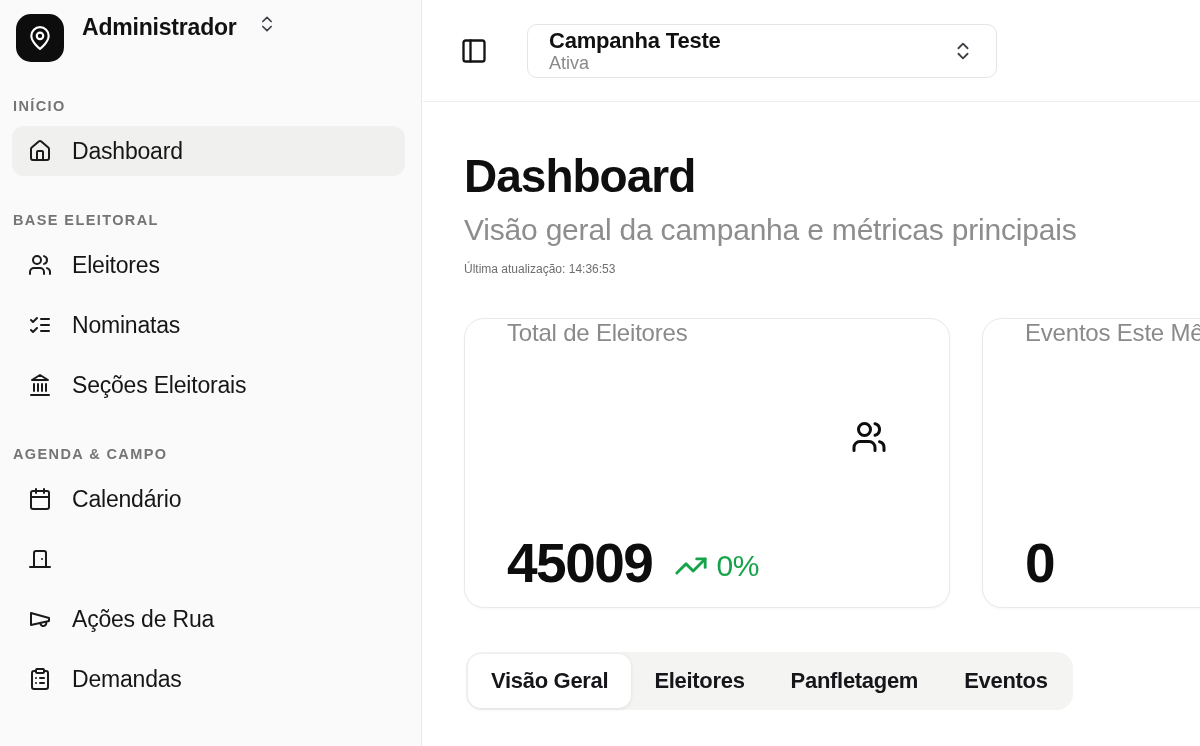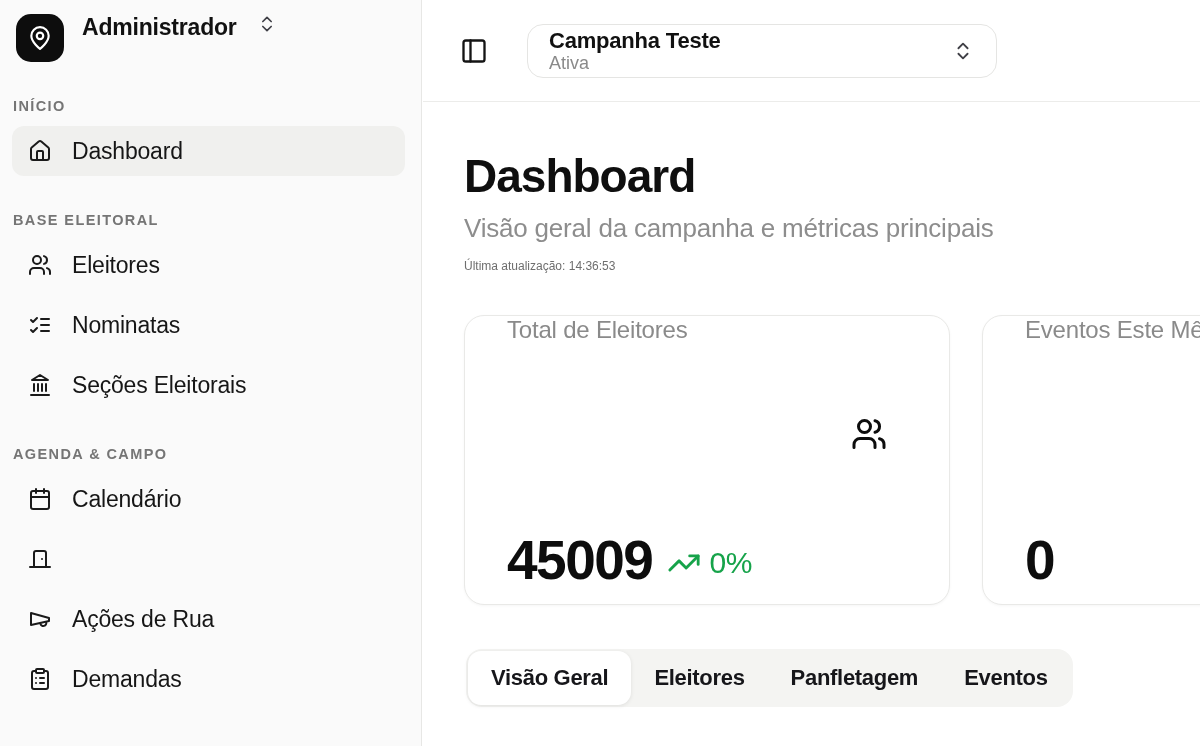--- a/index.html
+++ b/index.html
@@ -51,50 +51,50 @@
 
   
   .main { position: absolute; left: 423px; top: 0; right: 0; bottom: 0; background: #ffffff; }
   .topbar {
     height: 102px; border-bottom: 1px solid #ececea;
     display: flex; align-items: center; padding-left: 37px;
   }
   .panel-toggle { color: #141414; cursor: pointer; margin-right: 39px; }
   .campaign-select {
     width: 470px; height: 54px;
-    border: 1px solid #e5e5e3; border-radius: 16px;
+    border: 1px solid #e5e5e3; border-radius: 10px;
     background: #ffffff;
     display: flex; align-items: center; justify-content: space-between;
     padding: 0 22px 0 21px; cursor: pointer;
   }
   .campaign-name { font-size: 22px; font-weight: 700; color: #111111; line-height: 25px; letter-spacing: -0.2px; }
   .campaign-status { font-size: 18px; color: #8a8a8a; line-height: 21px; }
   .campaign-select .updown { color: #3f3f46; }
 
   .content { padding: 50px 0 0 41px; }
   .page-title {
     font-size: 46px; font-weight: 800; color: #0f0f0f;
     letter-spacing: -1px; line-height: 1.05;
   }
-  .page-subtitle { font-size: 26px; color: #8d8d8d; margin-top: 13px; letter-spacing: -0.2px; }
+  .page-subtitle { font-size: 30px; color: #8d8d8d; margin-top: 13px; letter-spacing: -0.2px; }
   .page-updated { font-size: 12px; color: #6e6e6e; margin-top: 15px; }
 
   
   .cards-row { display: flex; gap: 32px; margin-top: 42px; }
   .card {
     width: 486px; height: 290px; flex: 0 0 auto;
     background: #ffffff;
     border: 1px solid #e9e9e7; border-radius: 20px;
     box-shadow: 0 1px 3px rgba(0,0,0,0.04);
     position: relative;
     display: flex; flex-direction: column; justify-content: space-between;
     padding: 0 0 12px 42px;
   }
   .card-label { font-size: 24px; color: #8a8a8a; letter-spacing: -0.2px; }
-  .card-value-row { display: flex; align-items: center; gap: 15px; margin-top: 6px; }
+  .card-value-row { display: flex; align-items: center; gap: 22px; margin-top: 6px; }
   .card-value { font-size: 55px; font-weight: 800; color: #0d0d0d; letter-spacing: -1.5px; }
   .card-trend { display: flex; align-items: center; gap: 8px; color: #16a34a; margin-top: 6px; }
   .card-trend-value { font-size: 30px; color: #16a34a; letter-spacing: -0.5px; }
   .card-icon { position: absolute; right: 62px; top: 100px; color: #0d0d0d; }
 
   
   .tabs {
     display: inline-flex; align-items: center;
     background: #f4f4f2; border-radius: 16px;
     height: 58px; padding: 2px; margin-top: 44px; margin-left: 2px;

